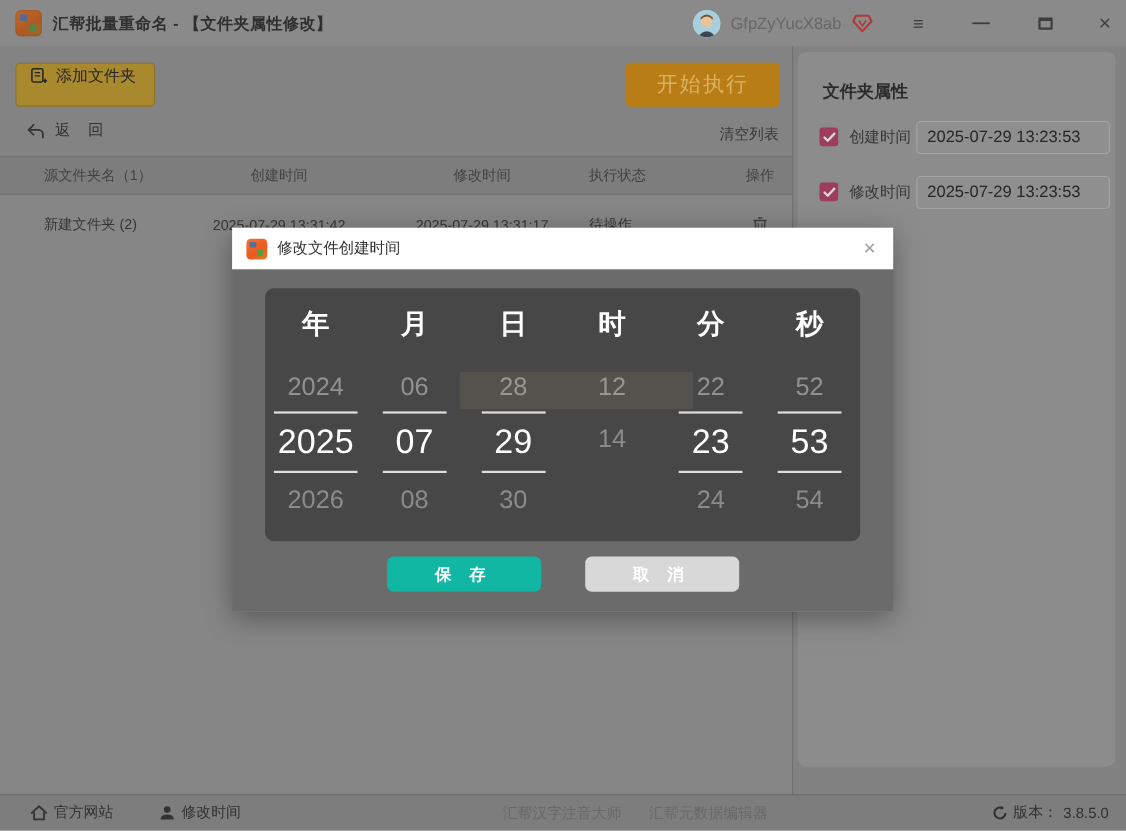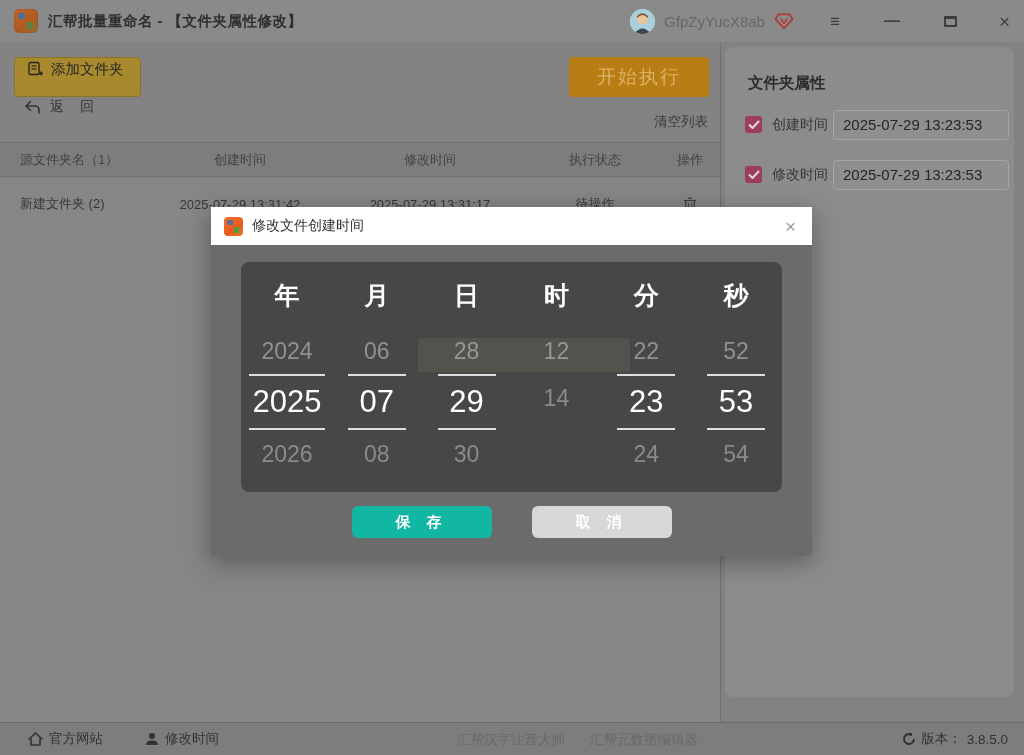--- a/index.html
+++ b/index.html
@@ -34,33 +34,33 @@
   .main { position:absolute; left:0; top:0; width:720px; height:680px; background:#838383; }
   .vdiv { position:absolute; left:720px; top:0; width:1px; height:680px; background:#707070; }
 
   .btn-add { position:absolute; left:14px; top:15px; height:40px; padding:0 16px 16px 12px;
     background:#a8892e; border:1px solid #8d7226; border-radius:4px;
     display:flex; align-items:center; gap:8px; font-family:inherit;
     font-size:14.5px; color:#262626; cursor:pointer; }
   .btn-start { position:absolute; left:569px; top:15px; width:140px; height:40px;
     background:#b97d15; border:none; border-radius:4px; font-family:inherit;
     font-size:19px; color:#dcb264; letter-spacing:2px; cursor:pointer; }
-  .back-row { position:absolute; left:24px; top:52px; height:26px; display:flex; align-items:center;
+  .back-row { position:absolute; left:24px; top:64px; height:26px; display:flex; align-items:center;
     gap:9px; font-size:14px; color:#333; letter-spacing:6px; cursor:pointer; }
   .clear-list { position:absolute; right:12px; top:71px; font-size:13.5px; color:#3a3a3a; cursor:pointer; }
 
   .thead { position:absolute; left:0; top:100px; width:720px; height:35px;
     background:#7d7d7d; border-top:1px solid #717171; border-bottom:1px solid #717171;
     display:flex; align-items:center; font-size:13px; color:#424242; }
   .tbody { position:absolute; left:0; top:136px; width:720px; height:544px; background:#868686; }
   .trow { display:flex; align-items:center; height:52px; font-size:13px; color:#363636; }
-  .c1 { width:150px; padding-left:20px; text-align:left; }
+  .c1 { width:150px; padding-left:20px; text-align:left;margin-left:20px; }
   .c2 { width:180px; text-align:center; }
   .c3 { width:200px; text-align:center; }
-  .c4 { width:130px; text-align:center; }
+  .c4 { width:130px; }
   .c5 { width:60px;  text-align:center; }
   .trash { display:inline-block; vertical-align:middle; cursor:pointer; }
 
   
   .panel { position:absolute; left:725px; top:5px; width:289px; height:650px;
     background:#8c8c8c; border-radius:8px; }
   .panel-title { position:absolute; left:23px; top:26px; font-size:15.5px; font-weight:700; color:#2c2c2c; }
   .prow { position:absolute; left:0; width:289px; height:30px; }
   .prow.r1 { top:63px; } .prow.r2 { top:113px; }
   .cb { position:absolute; left:20px; top:6px; width:17px; height:17px; background:#9d3c5d;

